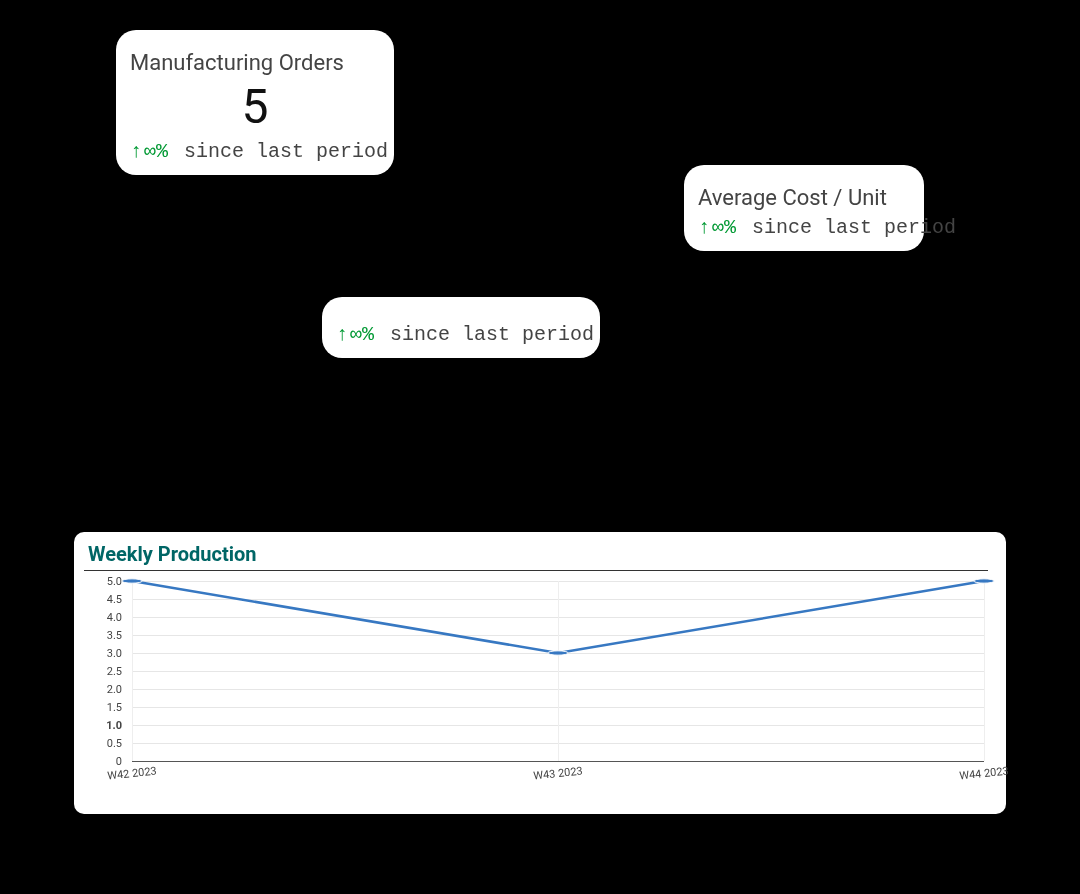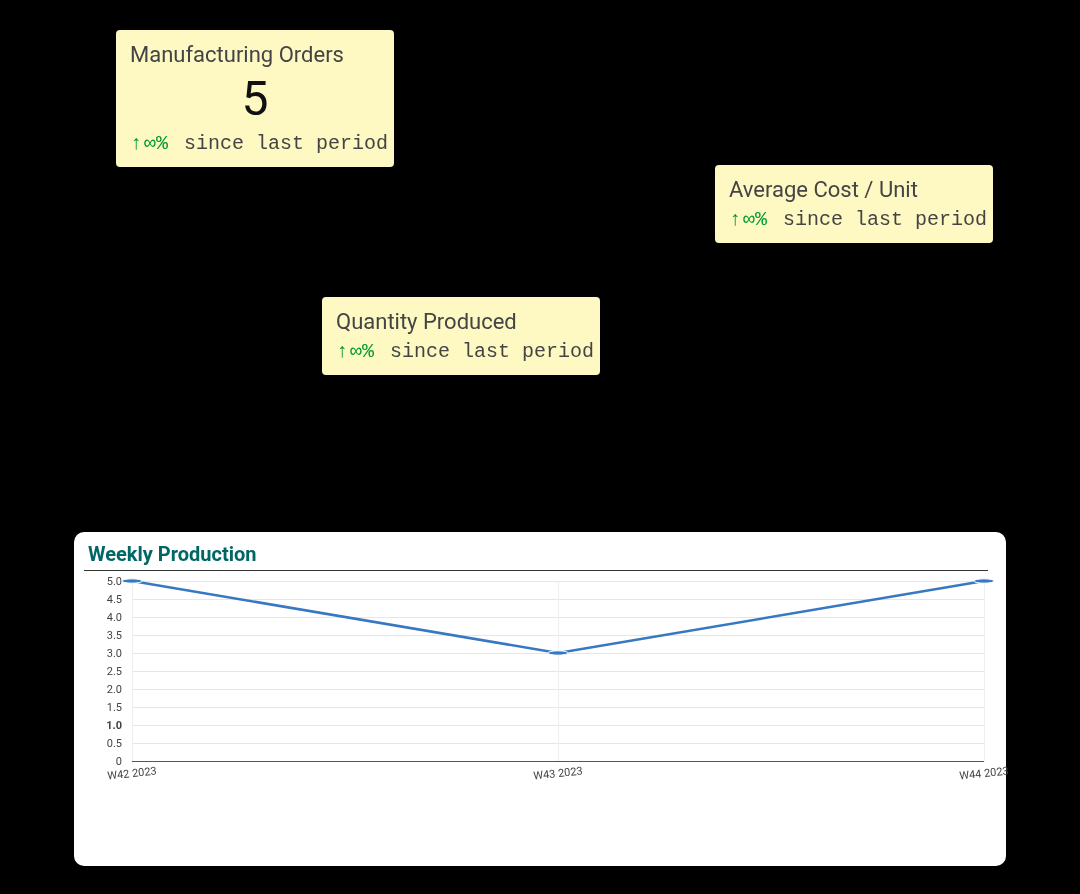--- a/index.html
+++ b/index.html
@@ -5,23 +5,23 @@
   * { box-sizing: border-box; }
   html, body {
     margin: 0; padding: 0;
     width: 1080px; height: 894px;
     background: #000;
     font-family: -apple-system, BlinkMacSystemFont, "Segoe UI", Roboto, Helvetica, Arial, sans-serif;
     overflow: hidden;
   }
   .kpi-card {
     position: absolute;
-    background: #fef9c3;
-    border-radius: 4px;
-    padding: 12px 14px 12px 14px;
+    background: #ffffff;
+    border-radius: 20px;
+    padding: 20px 14px 12px 14px;
     box-shadow: 0 2px 6px rgba(0,0,0,0.25);
     text-align: left;
   }
   .kpi-title {
     font-size: 22px;
     color: #444;
     margin: 0 0 6px 0;
     white-space: nowrap;
   }
   .kpi-value {
@@ -49,21 +49,21 @@
   }
   .kpi-delta .since {
     color: #444;
   }
 
   .chart-card {
     position: absolute;
     left: 74px;
     top: 532px;
     width: 932px;
-    height: 334px;
+    height: 282px;
     background: #fff;
     border-radius: 10px;
     box-shadow: 0 2px 6px rgba(0,0,0,0.25);
     padding: 10px 18px 12px 10px;
   }
   .chart-title {
     color: #006666;
     font-size: 20px;
     font-weight: 700;
     margin: 0 0 4px 4px;
@@ -149,28 +149,27 @@
 <div class="kpi-card" style="left:116px; top:30px; width:278px;">
   <div class="kpi-title">Manufacturing Orders</div>
   <div class="kpi-value">5</div>
   <div class="kpi-delta">
     <span class="arrow">↑</span><span class="pct">∞%</span>
     <span class="since">since last period</span>
   </div>
 </div>
 
 <div class="kpi-card" style="left:322px; top:297px; width:278px;">
-  <div class="kpi-title">Quantity Produced</div>
   <div class="kpi-delta">
     <span class="arrow">↑</span><span class="pct">∞%</span>
     <span class="since">since last period</span>
   </div>
 </div>
 
-<div class="kpi-card" style="left:715px; top:165px; width:278px;">
+<div class="kpi-card" style="left:684px; top:165px; width:240px;">
   <div class="kpi-title">Average Cost / Unit</div>
   <div class="kpi-delta">
     <span class="arrow">↑</span><span class="pct">∞%</span>
     <span class="since">since last period</span>
   </div>
 </div>
 
 <div class="chart-card">
   <div class="chart-title">Weekly Production</div>
   <div class="chart-title-underline"></div>

